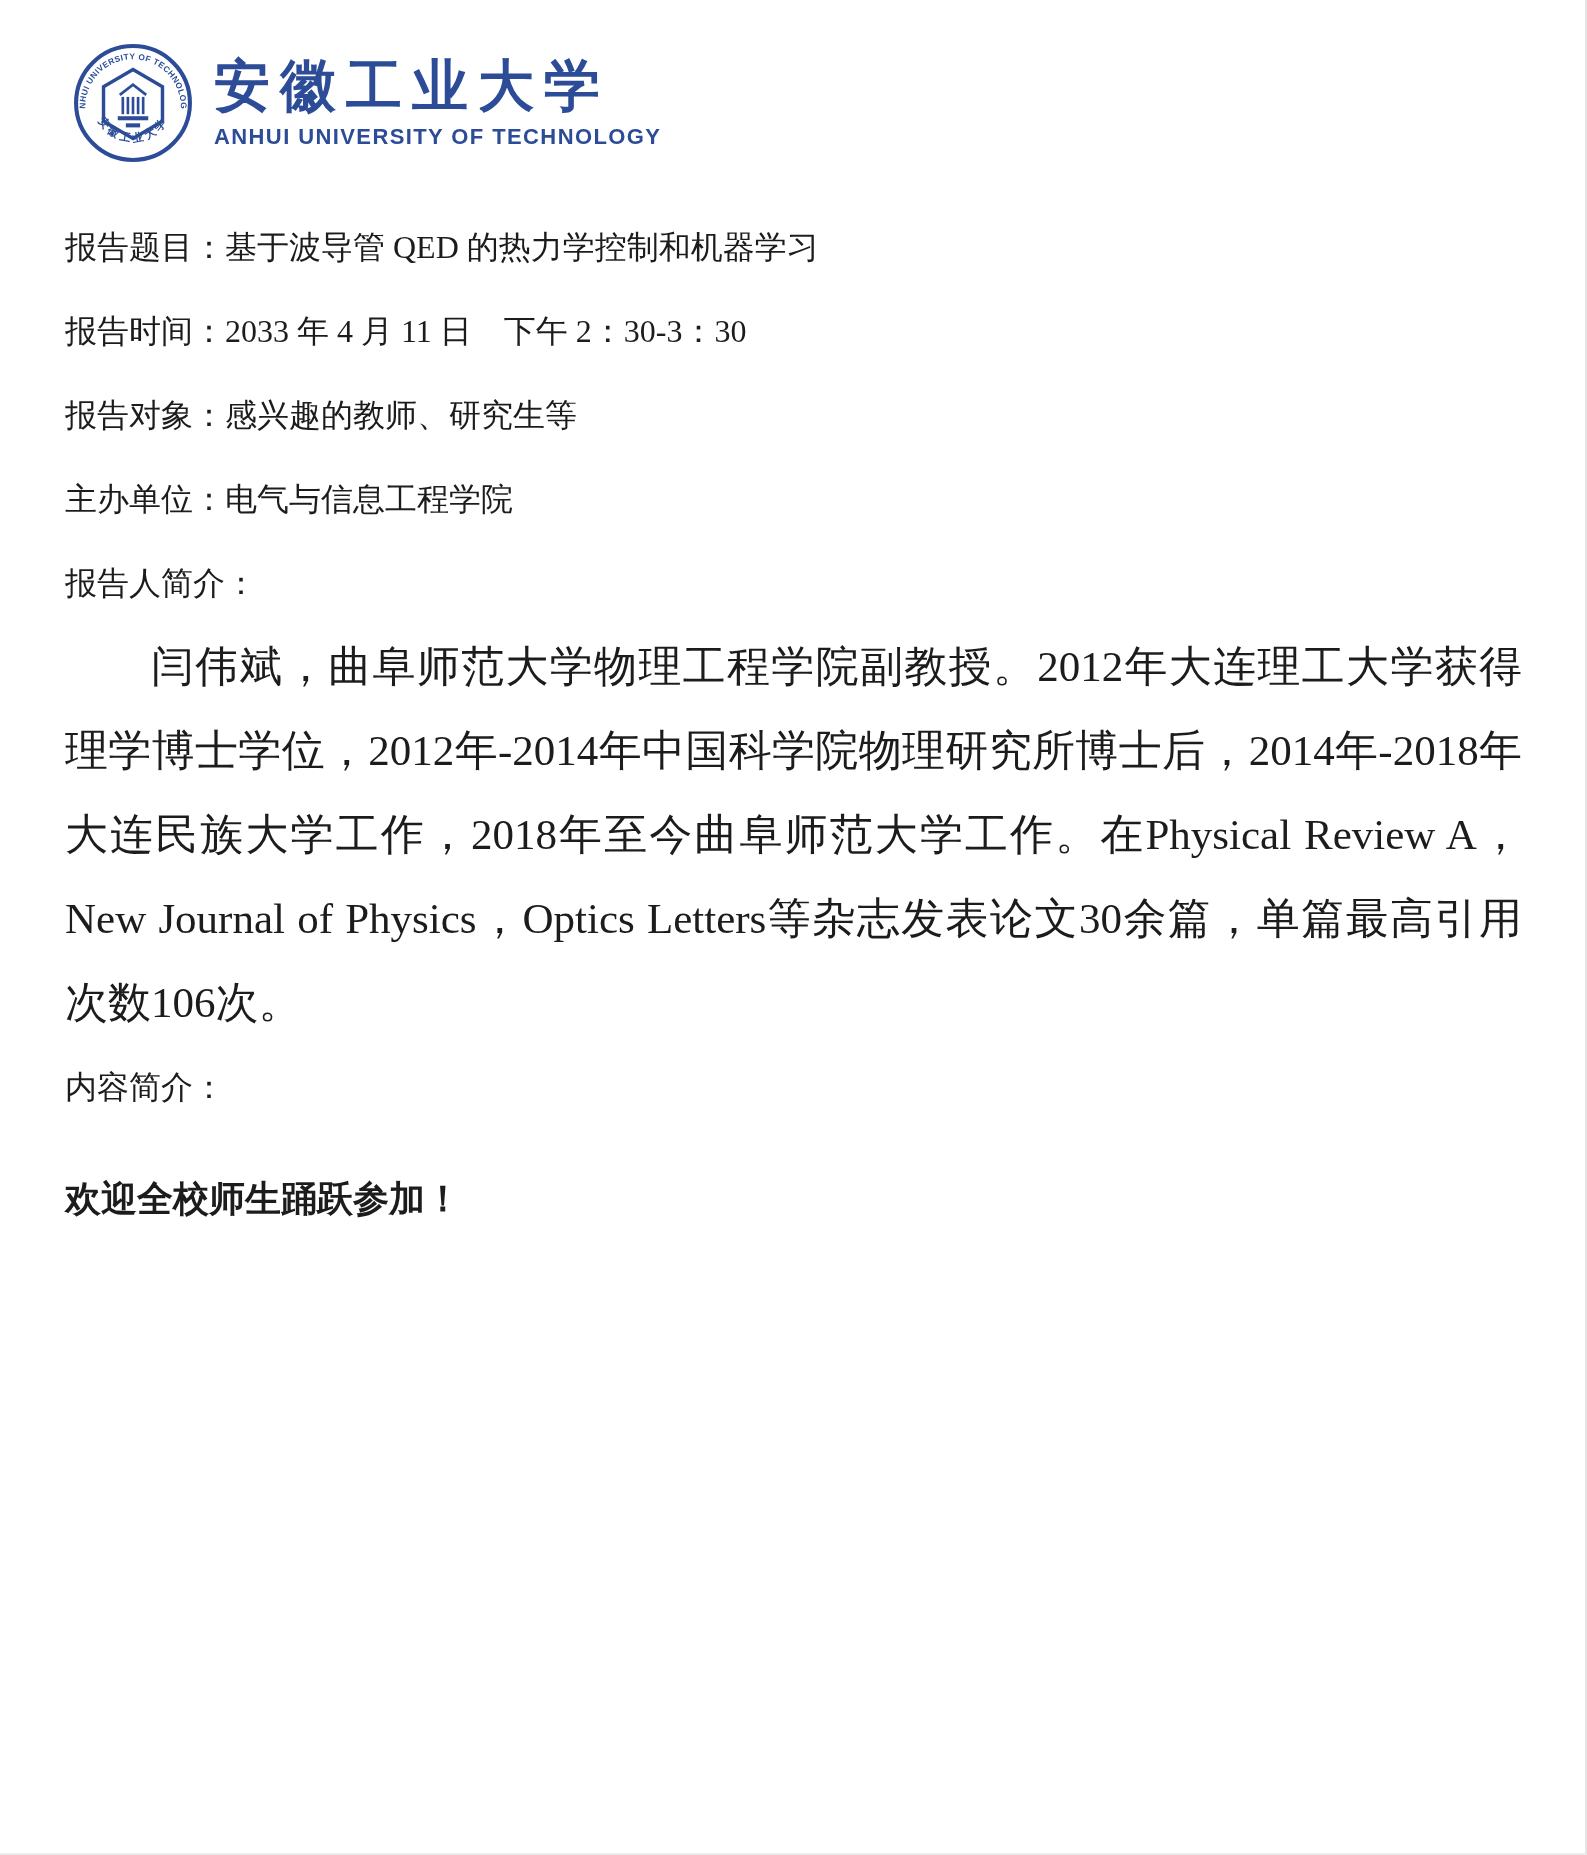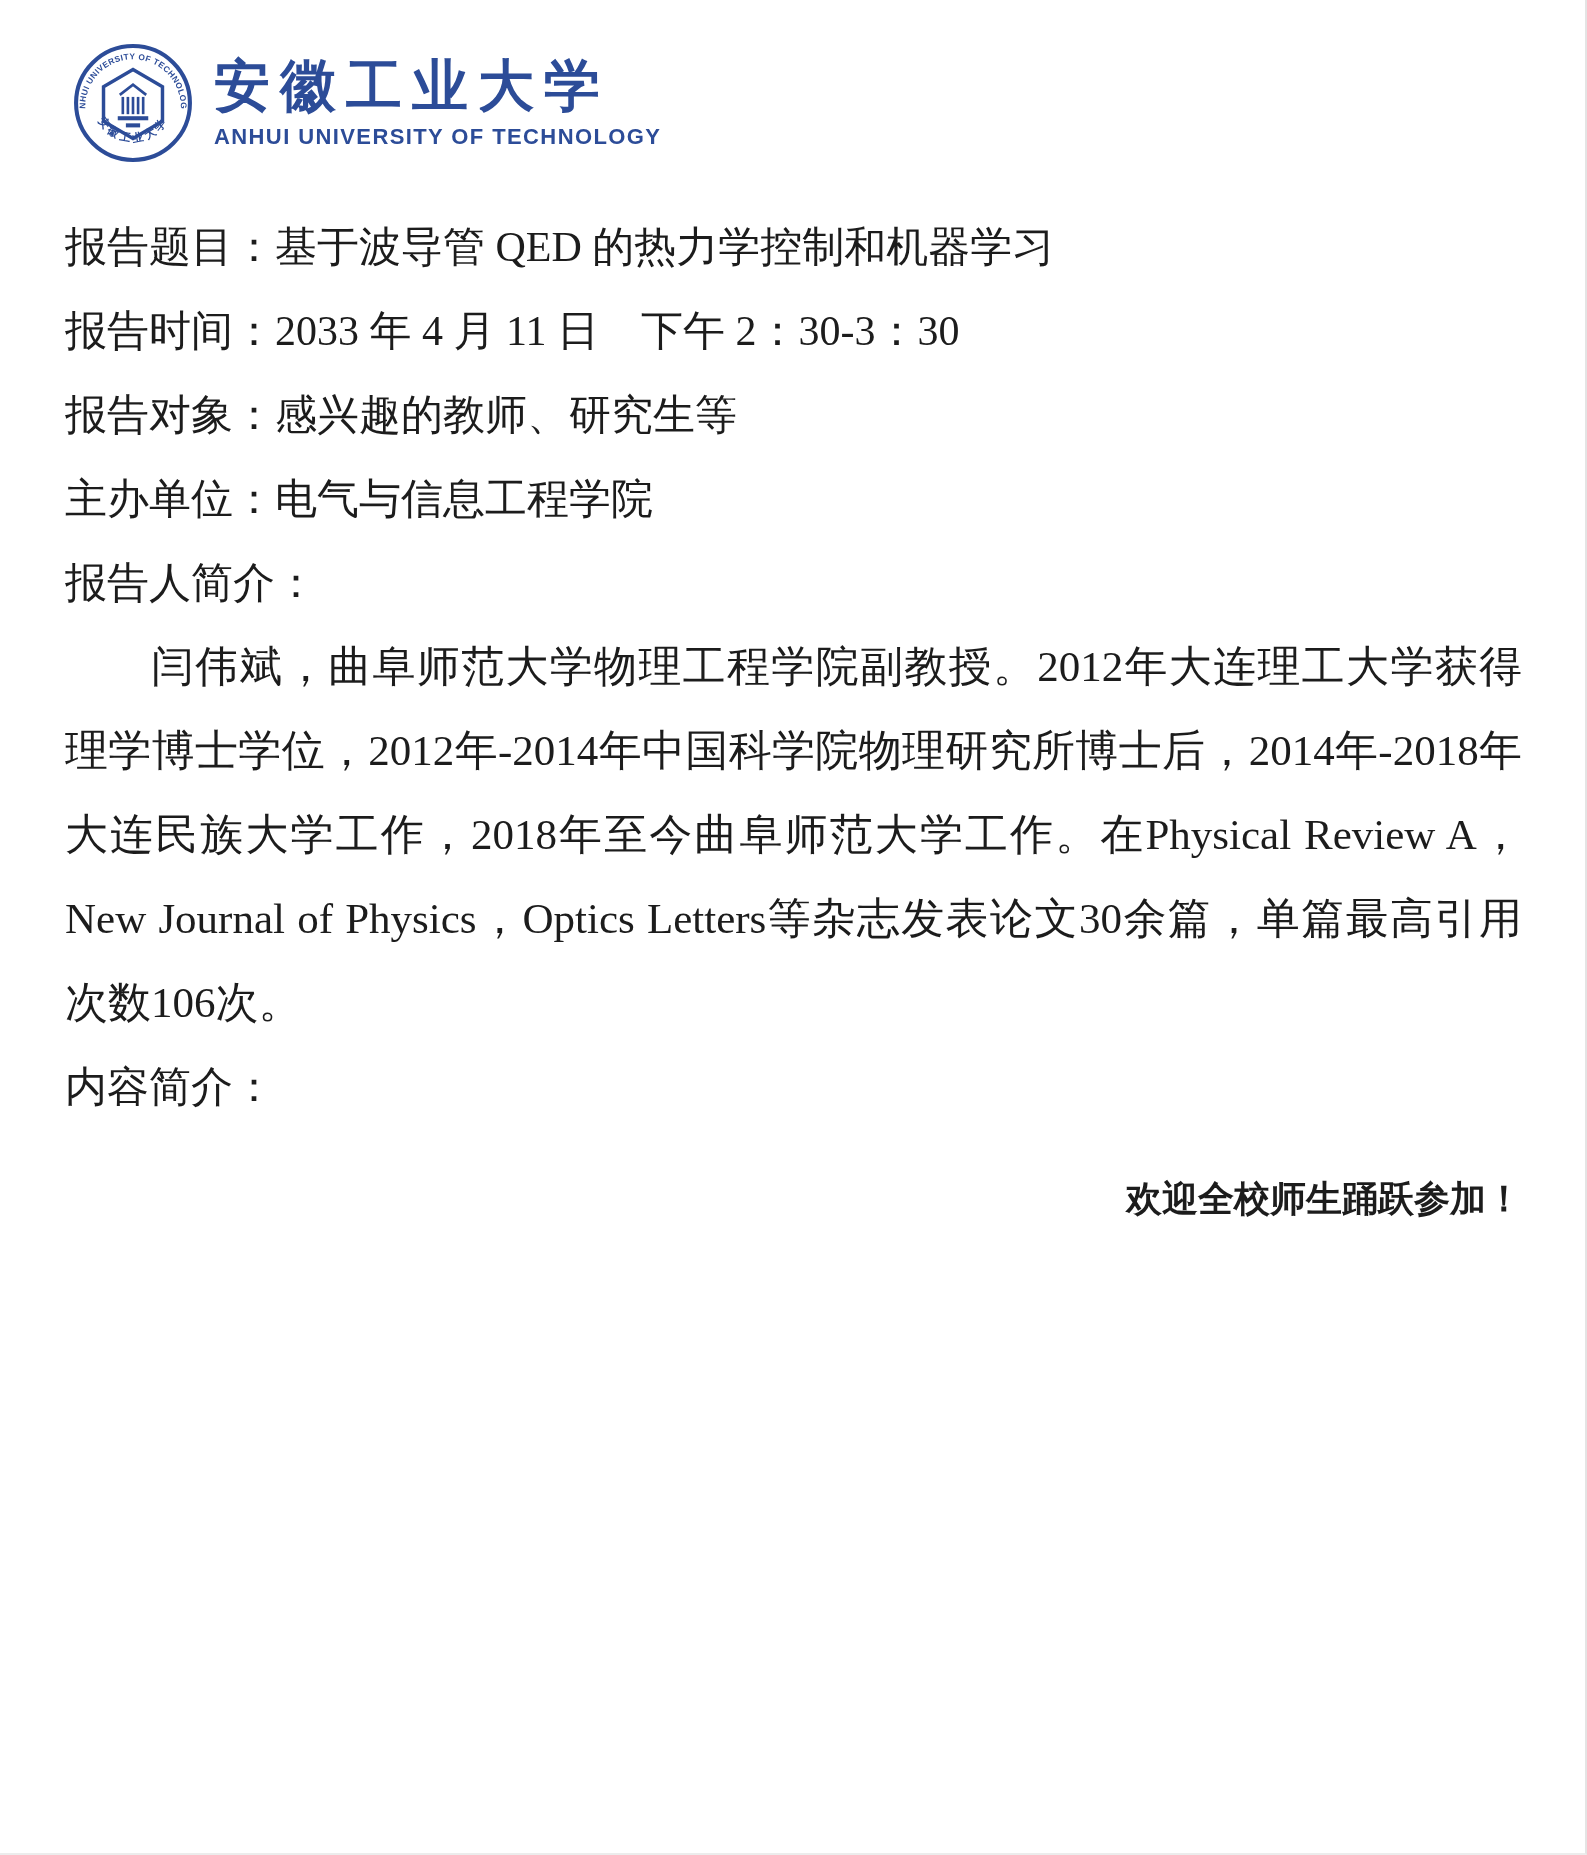--- a/index.html
+++ b/index.html
@@ -46,36 +46,36 @@
   }
 
   
   .doc {
     position: absolute;
     top: 205px;
     left: 65px;
     width: 1457px;
   }
   .info-line {
-    font-size: 42px;
+    font-size: 32px;
     line-height: 84px;
     white-space: nowrap;
   }
   .para {
     font-size: 43px;
     line-height: 84px;
     text-align: justify;
     text-indent: 2em;
   }
   .closing {
     margin-top: 28px;
     font-size: 36px;
     line-height: 84px;
     font-weight: 700;
-    text-align: right;
+    text-align: left;
   }
 </style>
 </head>
 <body>
 
 <div class="page">
 
   <div class="logo-row">
     <svg class="seal-svg" viewBox="0 0 120 120" aria-hidden="true">
       <defs>

